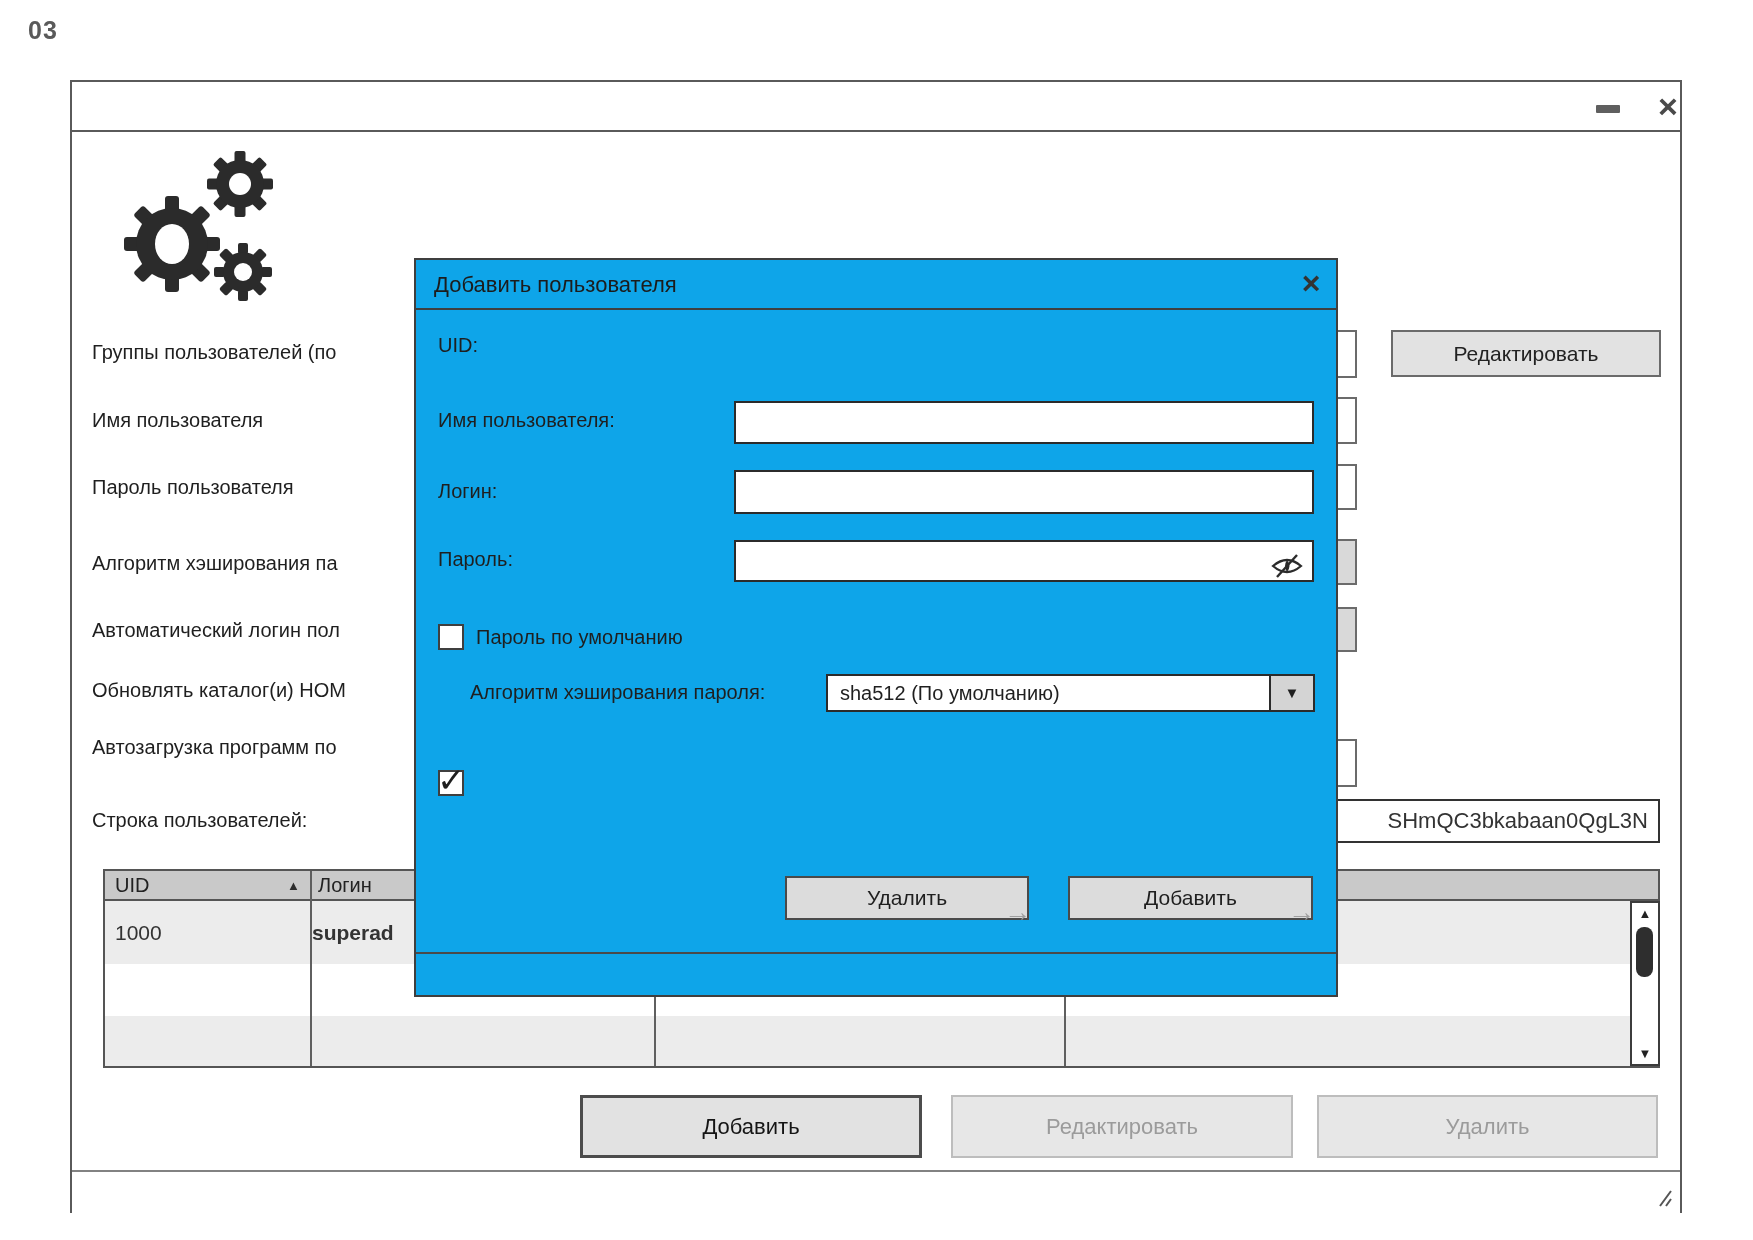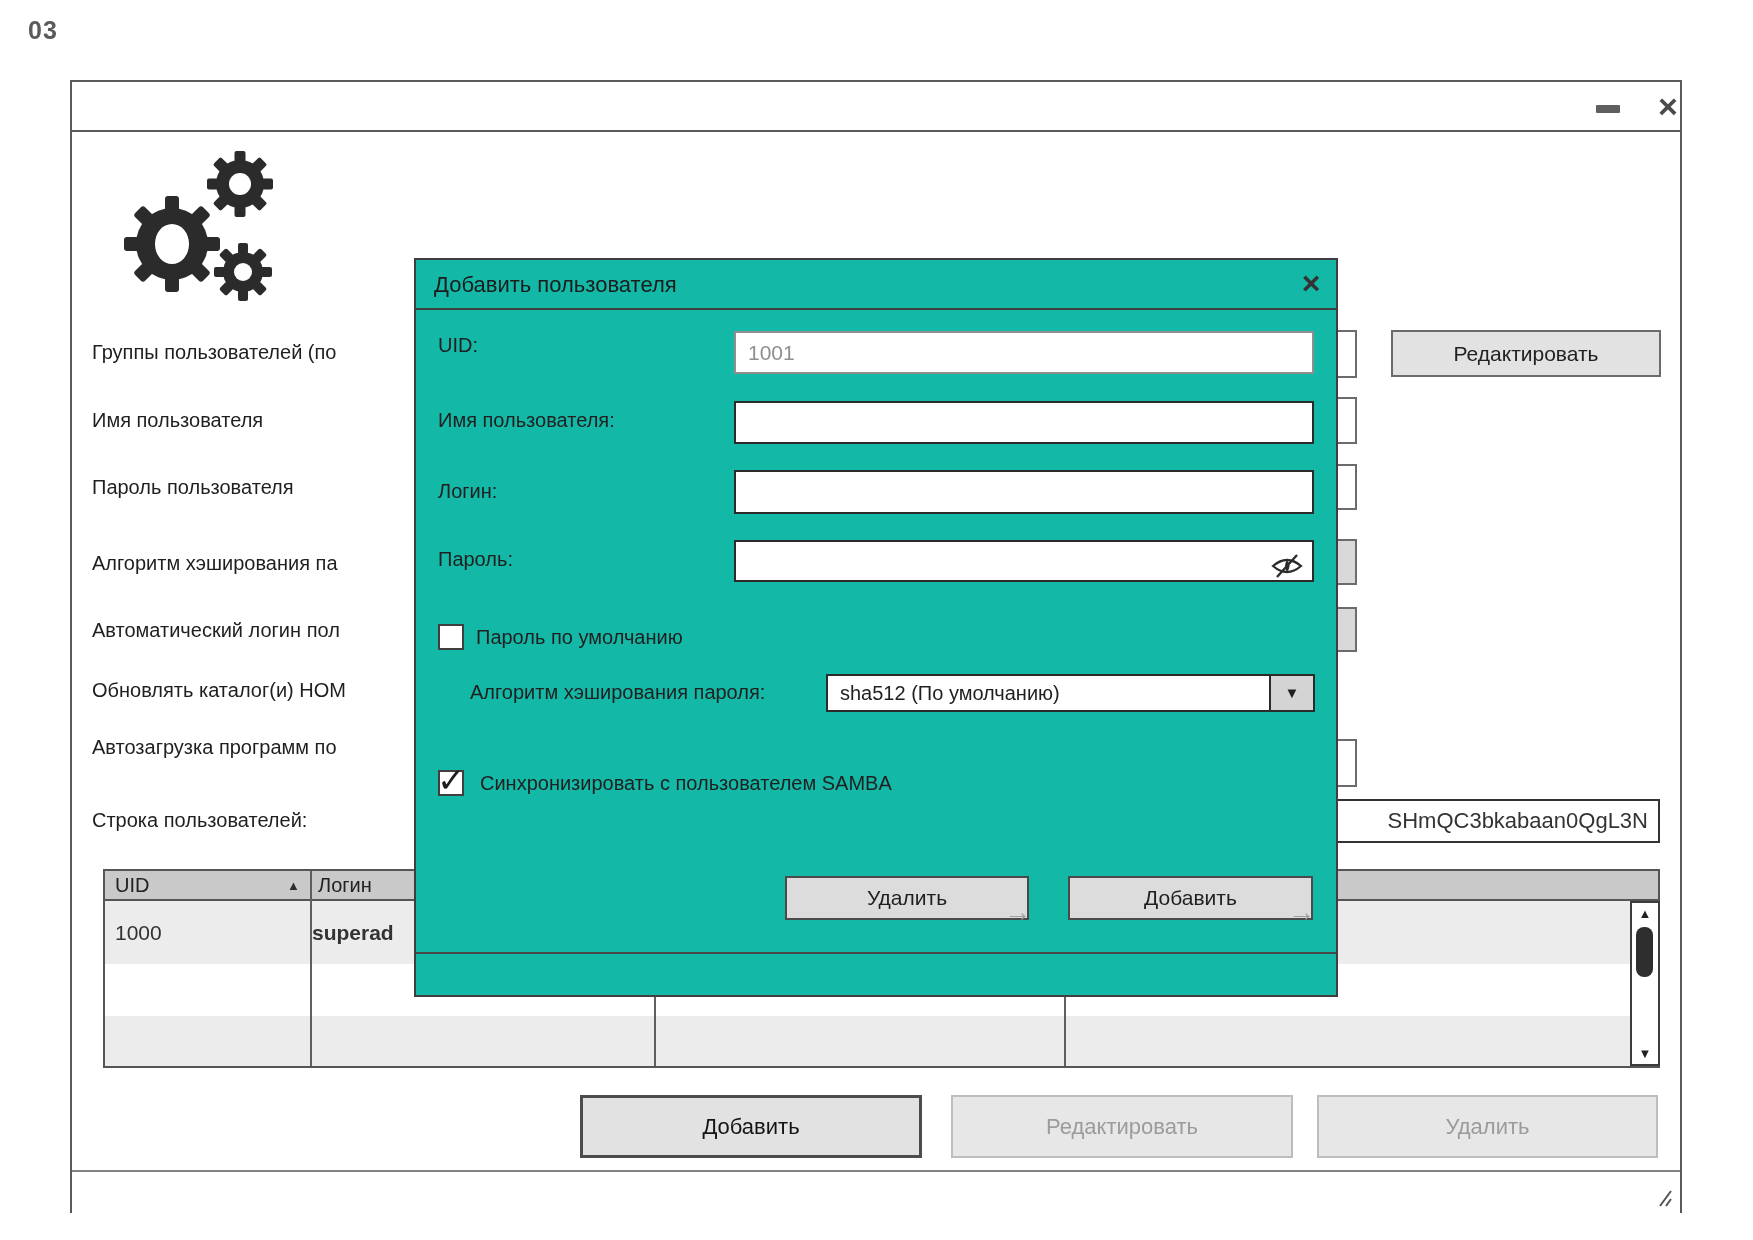--- a/index.html
+++ b/index.html
@@ -31,21 +31,21 @@
   .thtext{top:0;line-height:28px;font-size:20px;color:#222;white-space:nowrap;}
   .sorticon{left:182px;top:7px;font-size:13px;color:#2d2d2d;}
   .trow{left:0;right:0;}
   .trow .cell{position:absolute;top:0;font-size:21px;color:#333;white-space:nowrap;}
   .vline{width:2px;background:#5f5f5f;top:0;}
   .scrollbar{left:1525px;top:30px;width:30px;height:165px;background:#fff;border:2px solid #3c3c3c;}
   .sarrow{left:0;width:26px;text-align:center;font-size:13px;color:#222;}
   .thumb{left:4px;top:24px;width:17px;height:50px;background:#2e2e2e;border-radius:8px;}
   .statusbar{left:0;right:0;top:1088px;height:43px;border-top:2px solid #828282;background:#fff;}
   
-  .dialog{left:414px;top:258px;width:924px;height:739px;background:#14b8a6;border:2px solid #3f3f3f;z-index:10;}
+  .dialog{left:414px;top:258px;width:924px;height:739px;background:#0ea5e9;border:2px solid #3f3f3f;z-index:10;}
   .dtitlebar{left:0;top:0;right:0;height:50px;border-bottom:2px solid #3f3f3f;}
   .dtitle{left:18px;top:0;line-height:50px;font-size:22px;color:#1c1c1c;white-space:nowrap;}
   .dclose{left:872px;top:0;width:46px;height:50px;line-height:46px;text-align:center;font-size:32px;font-weight:bold;color:#333;}
   .dlabel{left:22px;font-size:20px;color:#1f1f1f;white-space:nowrap;}
   .dinput{left:318px;width:580px;border:2px solid #2b2b2b;background:#fff;font-size:21px;
           font-family:"Liberation Sans","DejaVu Sans",sans-serif;padding:0 12px;outline:none;color:#333;}
   .dinput.uid{border:2px solid #8f8f8f;color:#8f8f8f;}
   .cbox{width:26px;height:26px;border:2px solid #3f3f3f;background:#fff;}
   .cmark{left:-3px;top:-12px;font-size:34px;font-weight:bold;color:#1e1e1e;}
   .combo{left:410px;top:414px;width:489px;height:38px;border:2px solid #2b2b2b;background:#fff;}
@@ -186,21 +186,20 @@
     </div>
   </div>
 
   <div class="abs dialog">
     <div class="abs dtitlebar">
       <span class="abs dtitle">Добавить пользователя</span>
       <div class="abs dclose">×</div>
     </div>
 
     <span class="abs dlabel" style="top:74px;">UID:</span>
-    <input class="abs dinput uid" style="top: 71px; height: 43px;" value="1001">
 
     <span class="abs dlabel" style="top:149px;">Имя пользователя:</span>
     <input class="abs dinput" style="top: 141px; height: 43px;" value="">
 
     <span class="abs dlabel" style="top:220px;">Логин:</span>
     <input class="abs dinput" style="top: 210px; height: 44px;" value="">
 
     <span class="abs dlabel" style="top:288px;">Пароль:</span>
     <input class="abs dinput" style="top: 280px; height: 42px;" value="">
     <svg class="abs" style="left:854px;top:292px;" width="34" height="28" viewBox="0 0 34 28">
@@ -216,21 +215,20 @@
 
     <span class="abs dlabel" style="left:26px;top:421px;margin-left:28px;">Алгоритм хэширования пароля:</span>
     <div class="abs combo">
       <span class="abs combotext">sha512 (По умолчанию)</span>
       <div class="abs combobtn">▼</div>
     </div>
 
     <div class="abs cbox" style="left:22px;top:510px;">
       <span class="abs cmark">✓</span>
     </div>
-    <span class="abs dlabel" style="left:64px;top:512px;">Синхронизировать с пользователем SAMBA</span>
 
     <div class="abs dbtn" style="left:369px;width:244px;">
       <span>Удалить</span>
       <span class="cursor-arrow">→</span>
     </div>
     <div class="abs dbtn" style="left:652px;width:245px;">
       <span>Добавить</span>
       <span class="cursor-arrow">→</span>
     </div>
 

